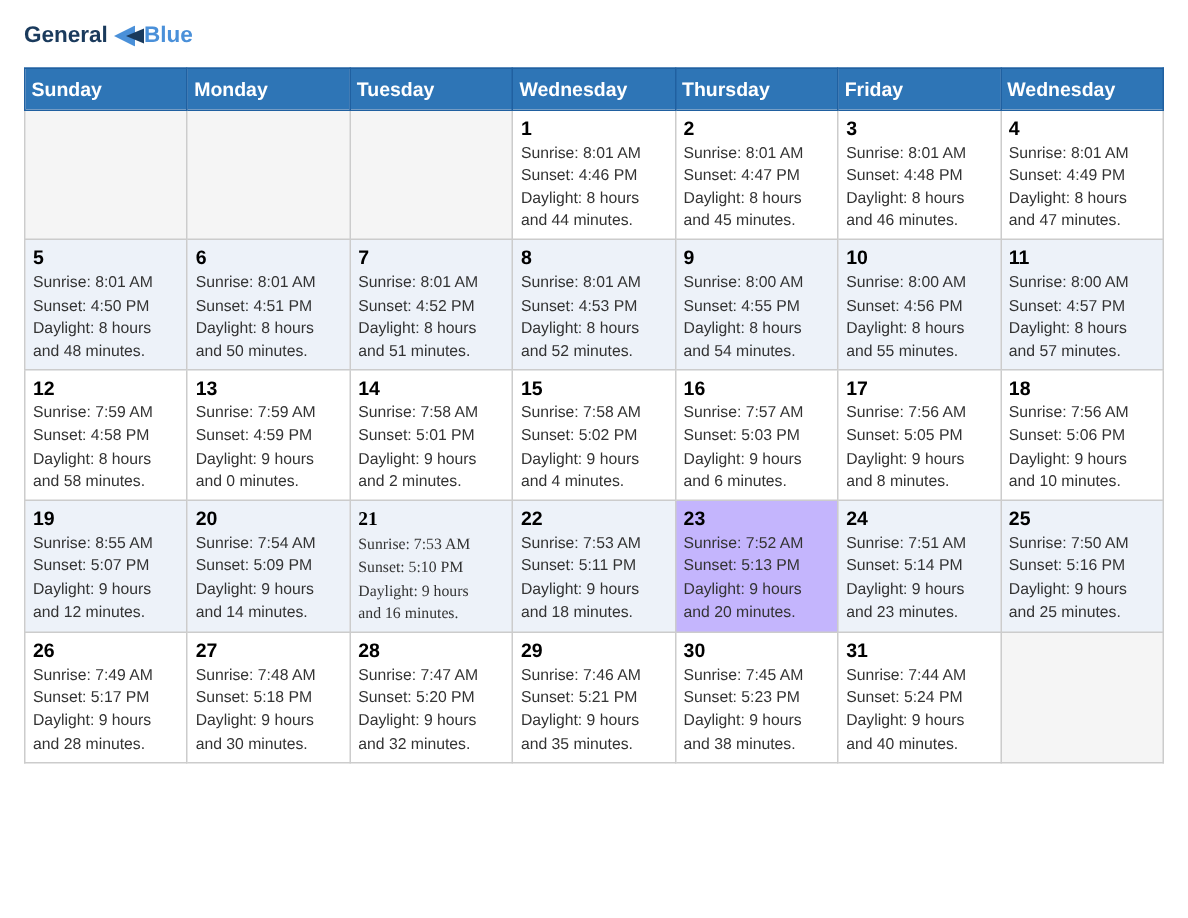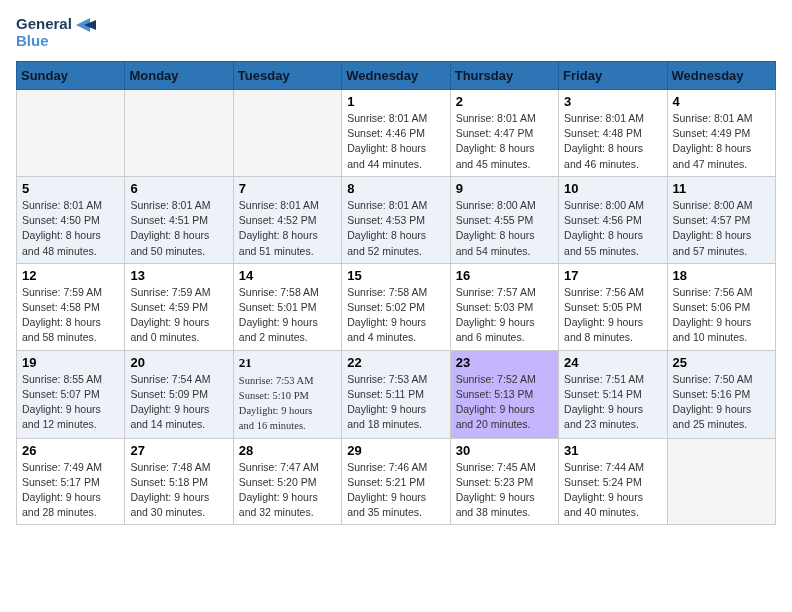--- a/index.html
+++ b/index.html
@@ -33,21 +33,21 @@
       font-size: 15px;
       color: #555;
     }
     .calendar {
       width: 100%;
       border-collapse: collapse;
       border: 1px solid #ccc;
     }
     .calendar th {
       background: #2e75b6;
-      color: #0f172a;
+      color: #ffffff;
       font-size: 13px;
       font-weight: bold;
       padding: 6px 4px;
       text-align: left;
       border: 1px solid #2060a0;
     }
     .calendar td {
       vertical-align: top;
       border: 1px solid #ccc;
       padding: 4px 5px;
@@ -76,21 +76,21 @@
     }
     tr:nth-child(odd) td:not(.empty) {
       background: #fff;
     }
   </style>
 </head>
 <body>
 
 <div class="header-area">
   <div class="logo">
-  <div style="display:flex;flex-direction:column;line-height:1.1;">
+  <div style="display:flex;flex-direction:row;line-height:1.1;">
     <span style="font-size:15px;font-weight:bold;color:#1a3a5c;">General
       <svg width="20" height="14" viewBox="0 0 20 14" style="vertical-align:middle;">
         <polygon points="0,7 14,0 14,14" fill="#4a90d9"></polygon>
         <polygon points="8,7 20,2 20,12" fill="#1a3a5c"></polygon>
       </svg>
     </span>
     <span style="font-size:15px;font-weight:bold;color:#4a90d9;">Blue</span>
   </div>
 </div>
   <div class="title-area">

